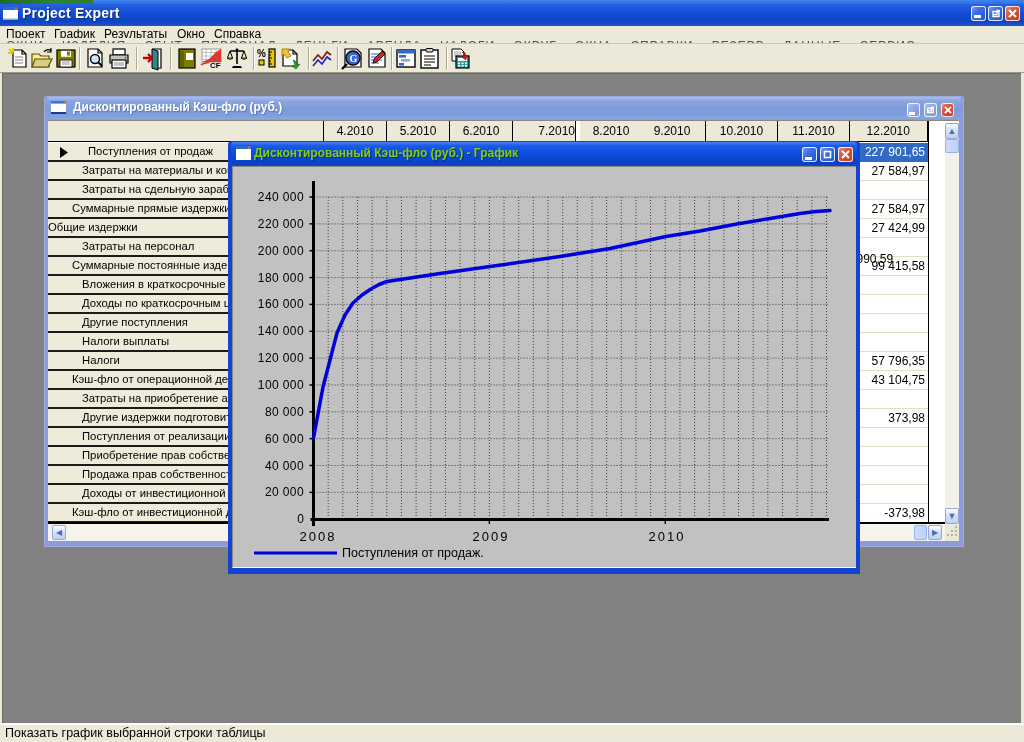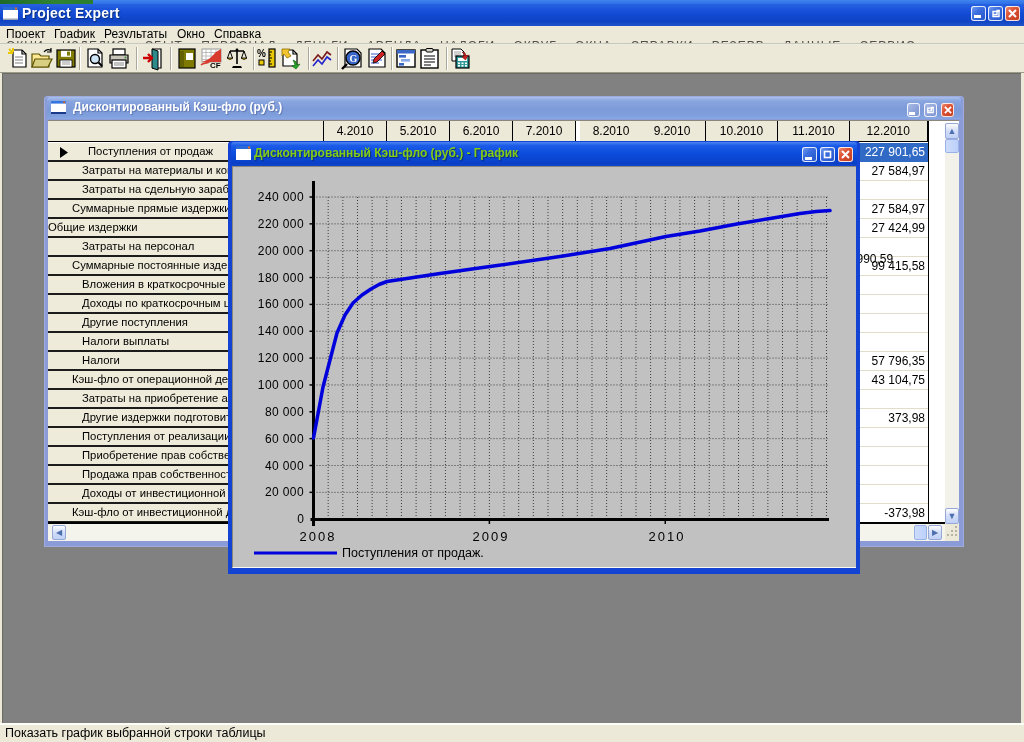--- a/index.html
+++ b/index.html
@@ -266,21 +266,21 @@
   <svg class="abs" style="left:2.5px;top:3px" width="8" height="8" viewBox="0 0 9 9">
         <path d="M1 1 L8 8 M8 1 L1 8" stroke="#fff" stroke-width="2"></path>
       </svg>
  </div>
  <div class="abs" id="tclient">
 
   <div class="hcell" style="left:0;width:276px;"></div>
   <div class="hcell" style="left:276px;width:63px;">4.2010</div>
   <div class="hcell" style="left:339px;width:63px;">5.2010</div>
   <div class="hcell" style="left:402px;width:63px;">6.2010</div>
-  <div class="hcell" style="left:465px;width:63px;">7.2010</div>
+  <div class="hcell" style="left:465px;width:63px;text-align:right;">7.2010</div>
   <div class="hcell" style="left:532px;width:63px;">8.2010</div>
   <div class="hcell" style="left:591px;width:67px;">9.2010</div>
   <div class="hcell" style="left:658px;width:72px;">10.2010</div>
   <div class="hcell" style="left:730px;width:72px;">11.2010</div>
   <div class="hcell" style="left:802px;width:77.5px;">12.2010</div>
   <div id="rows">
         <div class="lrow" style="top:22px;padding-left:40px">Поступления от продаж</div>
         <div class="drow" style="top:22px"></div>
         <div class="lrow" style="top:41px;padding-left:34px">Затраты на материалы и комплектующие</div>
         <div class="drow" style="top:41px"></div>

